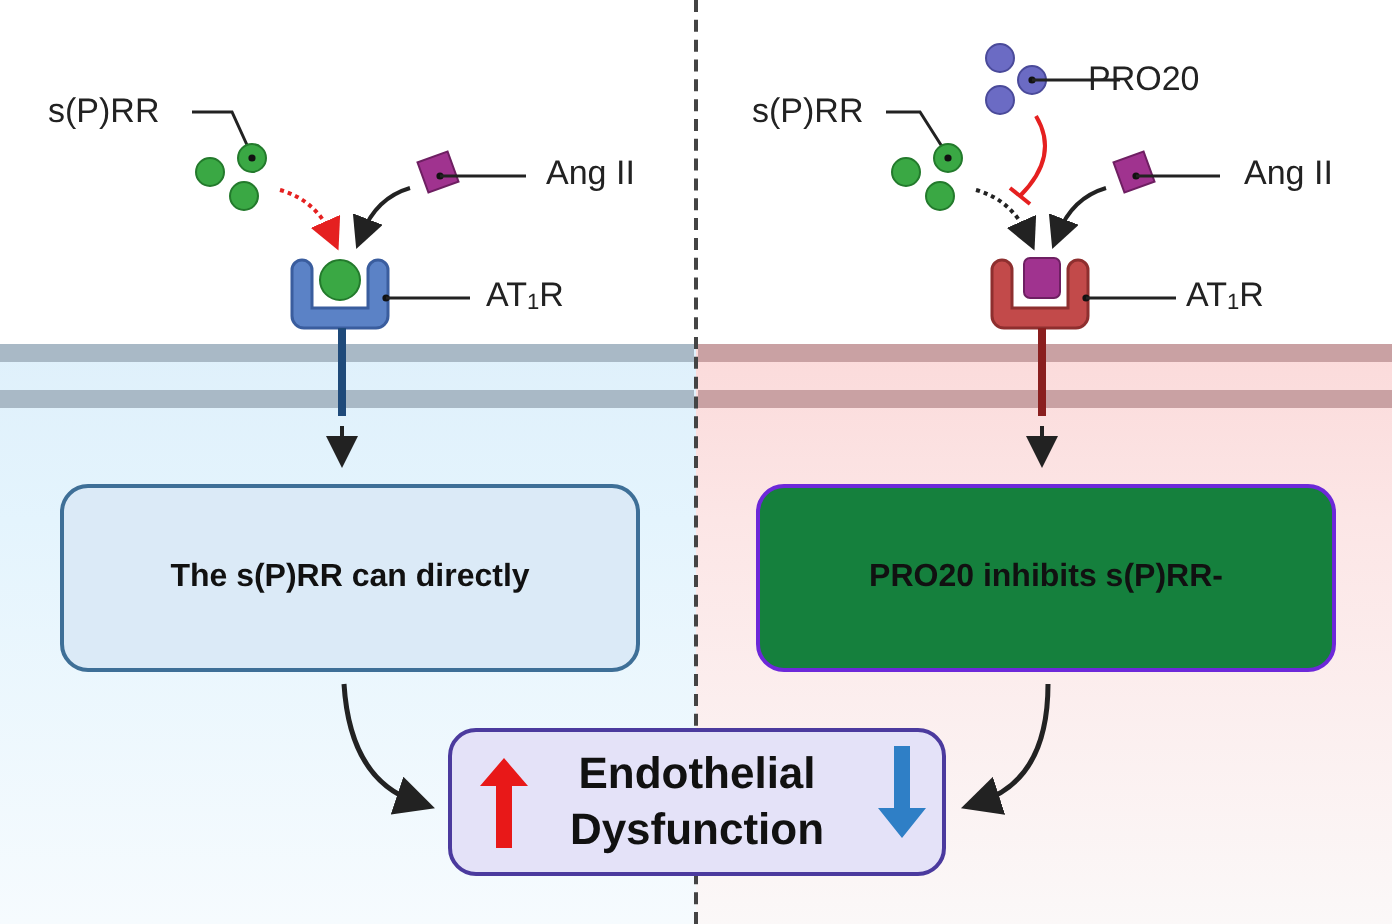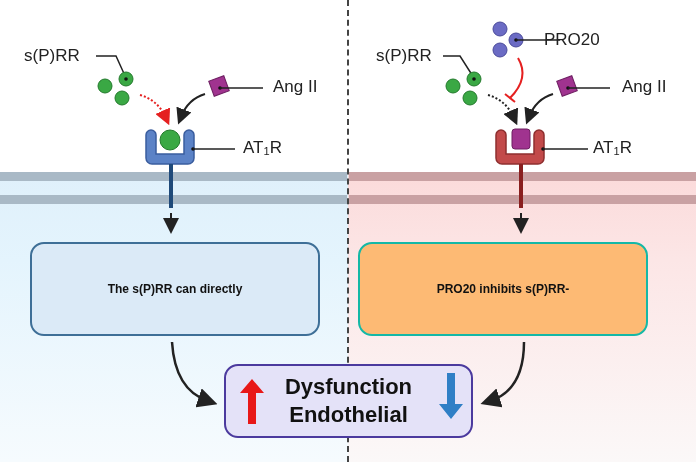--- a/index.html
+++ b/index.html
@@ -7,21 +7,21 @@
          font-family:"Liberation Sans", sans-serif; }
   .panel { position:absolute; top:0; height:462px; }
   #left-panel { left:0; width:348px;
     background: linear-gradient(to bottom, #ffffff 0px, #ffffff 172px, #dff0fb 172px, #e4f4fd 260px, #f6fbfe 462px); }
   #right-panel { left:348px; width:348px;
     background: linear-gradient(to bottom, #ffffff 0px, #ffffff 172px, #fbdada 172px, #fce6e6 260px, #fbf8f8 462px); }
   .divider { position:absolute; left:347px; top:0; width:0; height:462px; border-left:2px dashed #444; z-index:5; }
   .mem { position:absolute; height:9px; }
   .lbl { position:absolute; font-size:17px; color:#222; white-space:nowrap; }
   .box { position:absolute; border-radius:14px; display:flex; align-items:center; justify-content:center;
-         text-align:center; font-weight:bold; font-size:12px; line-height:26px; color:#111; }
+         text-align:center; font-weight:bold; font-size:16px; line-height:26px; color:#111; }
   sub { font-size:0.65em; vertical-align:-0.15em; }
   svg { position:absolute; left:0; top:0; overflow:visible; }
 </style>
 </head>
 <body>
 
 <div id="left-panel" class="panel"></div>
 <div id="right-panel" class="panel"></div>
 
 <div class="mem" style="left:0;width:347px;top:172px;background:#a9b9c6;"></div>
@@ -107,29 +107,29 @@
 <div class="lbl" style="left:593px;top:138px;">
   <span>AT</span><sub>1</sub><span>R</span>
 </div>
 
 <div class="box" style="left:30px;top:242px;width:286px;height:90px;background:#dbeaf7;border:2px solid #3e6f97;">
   <div>
     <div>The s(P)RR can directly</div>
   </div>
 </div>
 
-<div class="box" style="left:358px;top:242px;width:286px;height:90px;background:#fdba74;border:2px solid #14b8a6;">
+<div class="box" style="left:378px;top:242px;width:286px;height:90px;background:#15803d;border:2px solid #6d28d9;">
   <div>
     <div>PRO20 inhibits s(P)RR-</div>
   </div>
 </div>
 
 <div class="box" style="left:224px;top:364px;width:245px;height:70px;background:#e4e2f8;border:2px solid #4b3a9e;font-size:22px;line-height:28px;z-index:6;">
   <div>
+    <div>Endothelial</div>
     <div>Dysfunction</div>
-    <div>Endothelial</div>
   </div>
 </div>
 
 <svg width="696" height="462" style="z-index:7;pointer-events:none;">
   <path d="M248,424 v-31 h-8 l12,-14 l12,14 h-8 v31 Z" fill="#e81818"></path>
   <path d="M447,373 h8 v31 h8 l-12,15 l-12,-15 h8 Z" fill="#2f7fc6"></path>
 </svg>
 
 </body></html>

